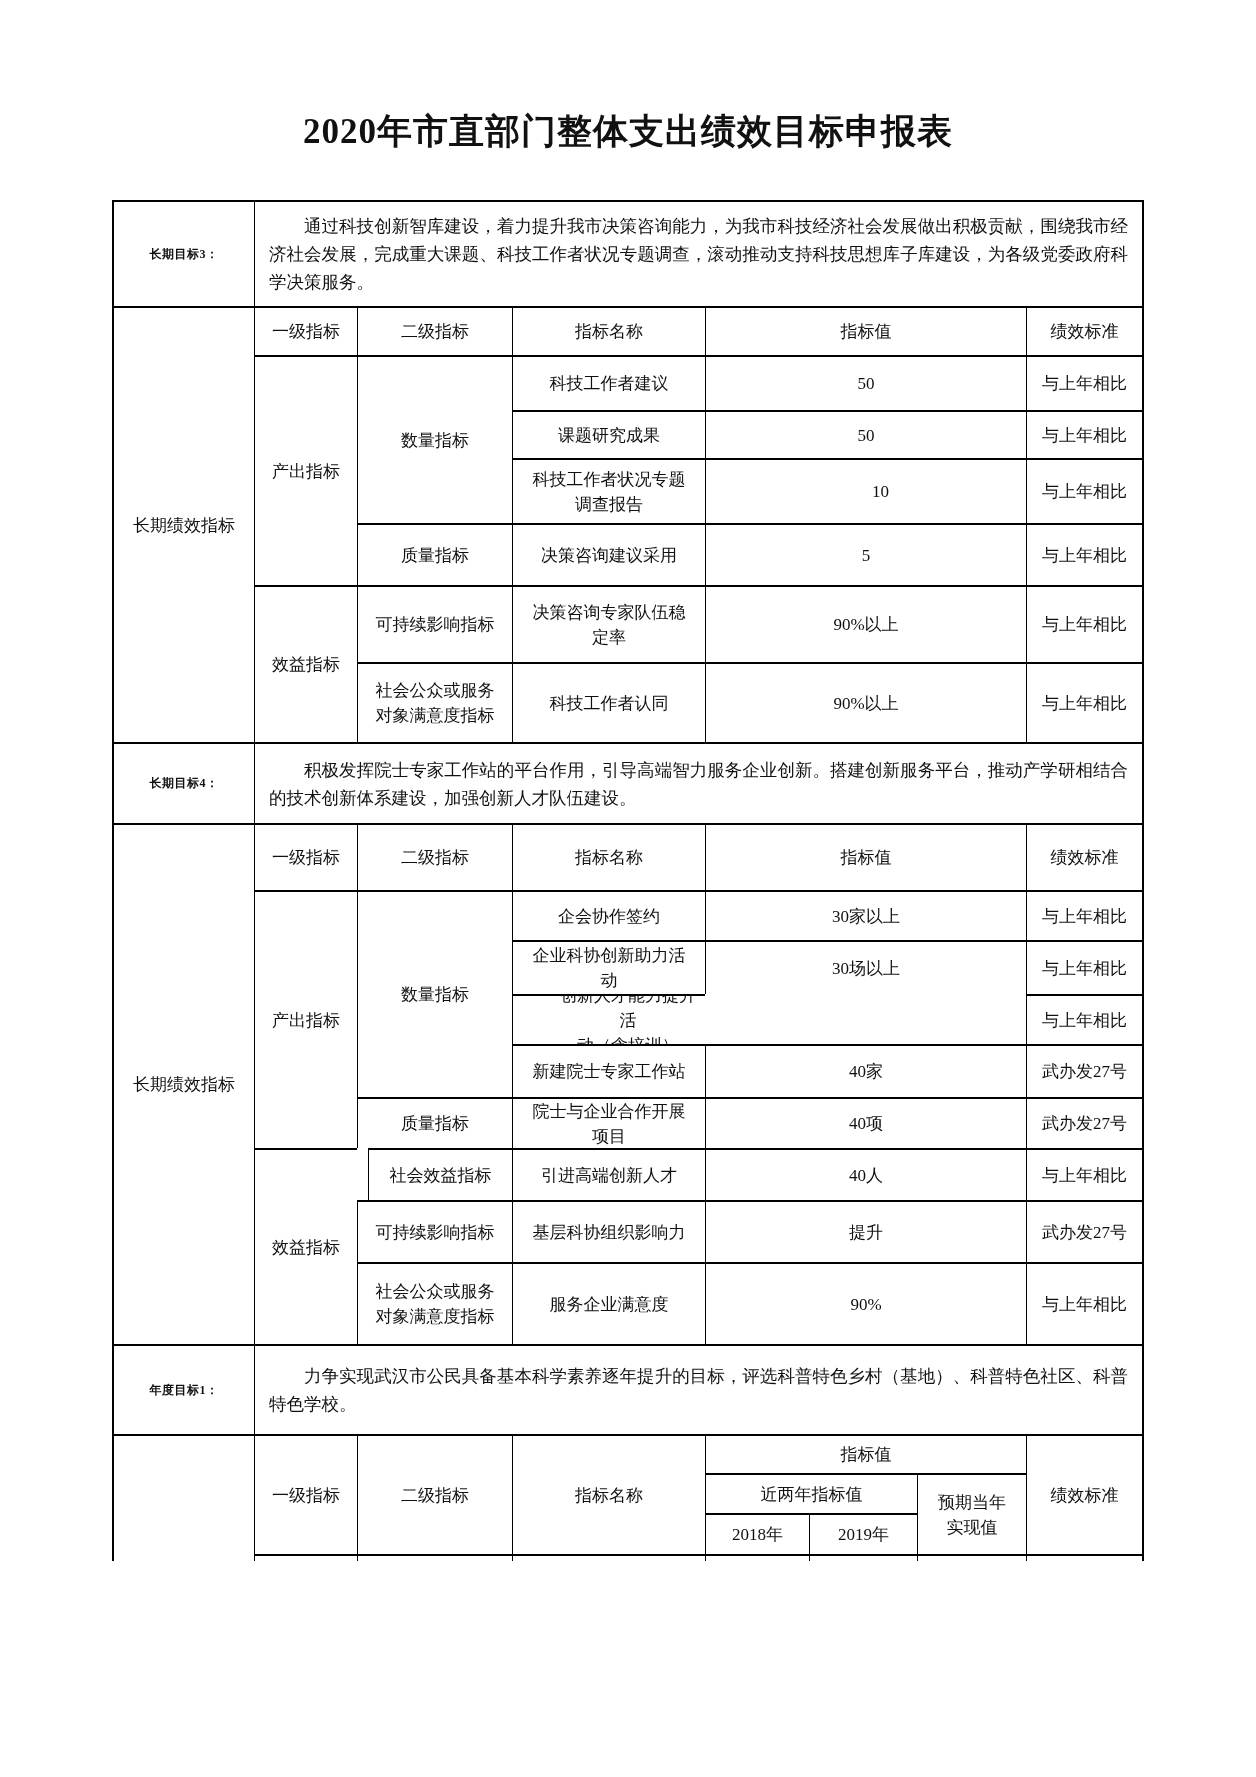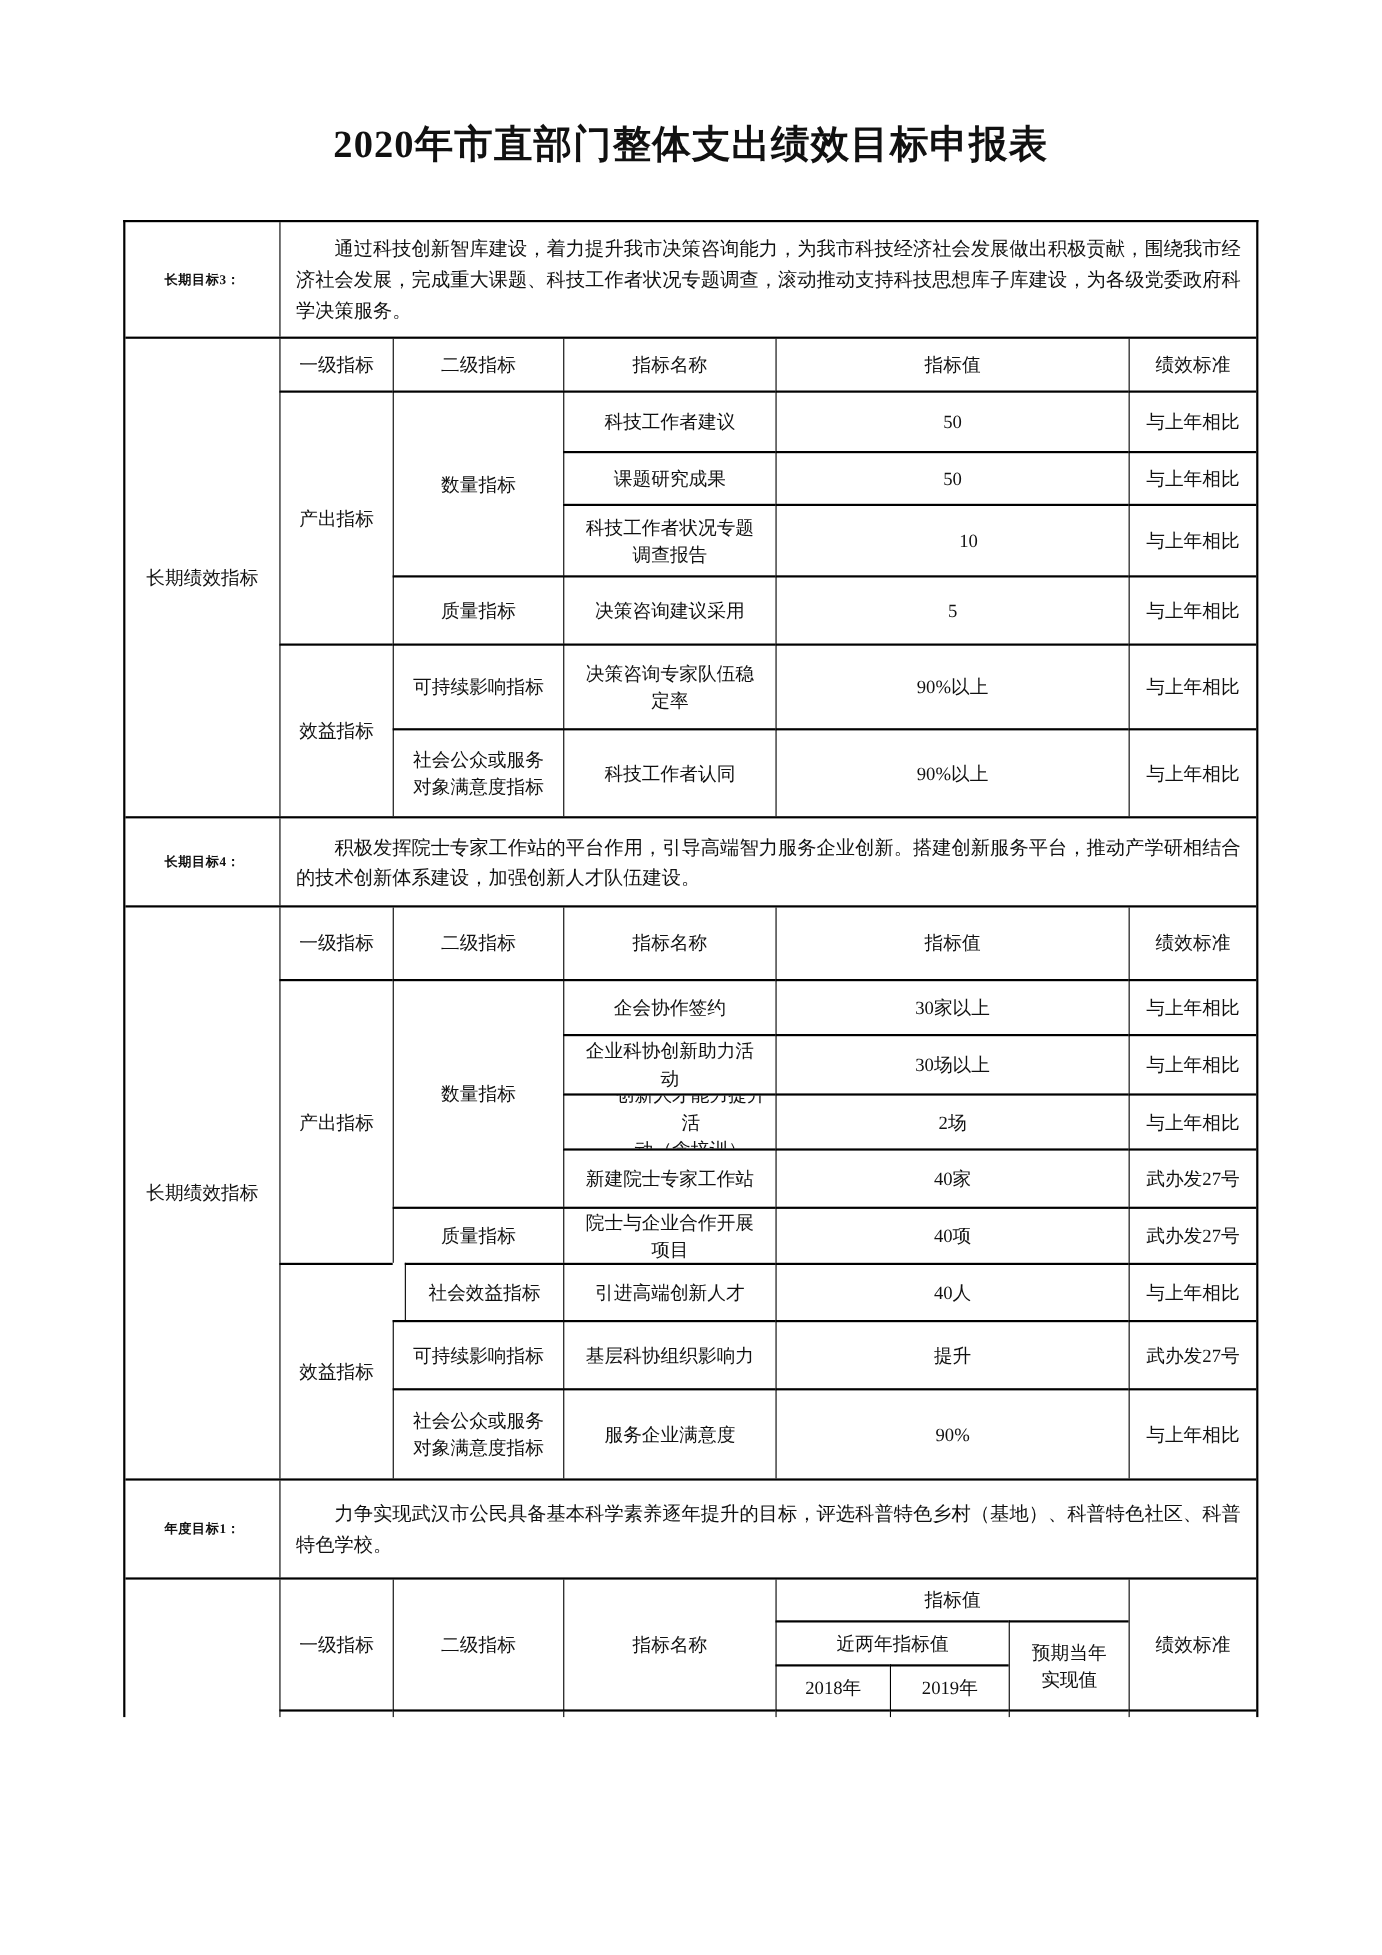--- a/index.html
+++ b/index.html
@@ -163,21 +163,20 @@
       <div class="cell" style="grid-column:5;grid-row:2;">30家以上</div>
       <div class="cell" style="grid-column:6;grid-row:2;">与上年相比</div>
 
       <div class="cell" style="grid-column:4;grid-row:3;">企业科协创新助力活
 动</div>
       <div class="cell" style="grid-column:5;grid-row:3;">30场以上</div>
       <div class="cell" style="grid-column:6;grid-row:3;">与上年相比</div>
 
       <div class="cell" style="grid-column:4;grid-row:4;padding-left:43px;">创新人才能力提升活
 动（含培训）</div>
-      <div class="cell" style="grid-column:5;grid-row:4;">2场</div>
       <div class="cell" style="grid-column:6;grid-row:4;">与上年相比</div>
 
       <div class="cell" style="grid-column:4;grid-row:5;">新建院士专家工作站</div>
       <div class="cell" style="grid-column:5;grid-row:5;">40家</div>
       <div class="cell" style="grid-column:6;grid-row:5;">武办发27号</div>
 
       <div class="cell" style="grid-column:3;grid-row:6;">质量指标</div>
       <div class="cell" style="grid-column:4;grid-row:6;">院士与企业合作开展
 项目</div>
       <div class="cell" style="grid-column:5;grid-row:6;">40项</div>

